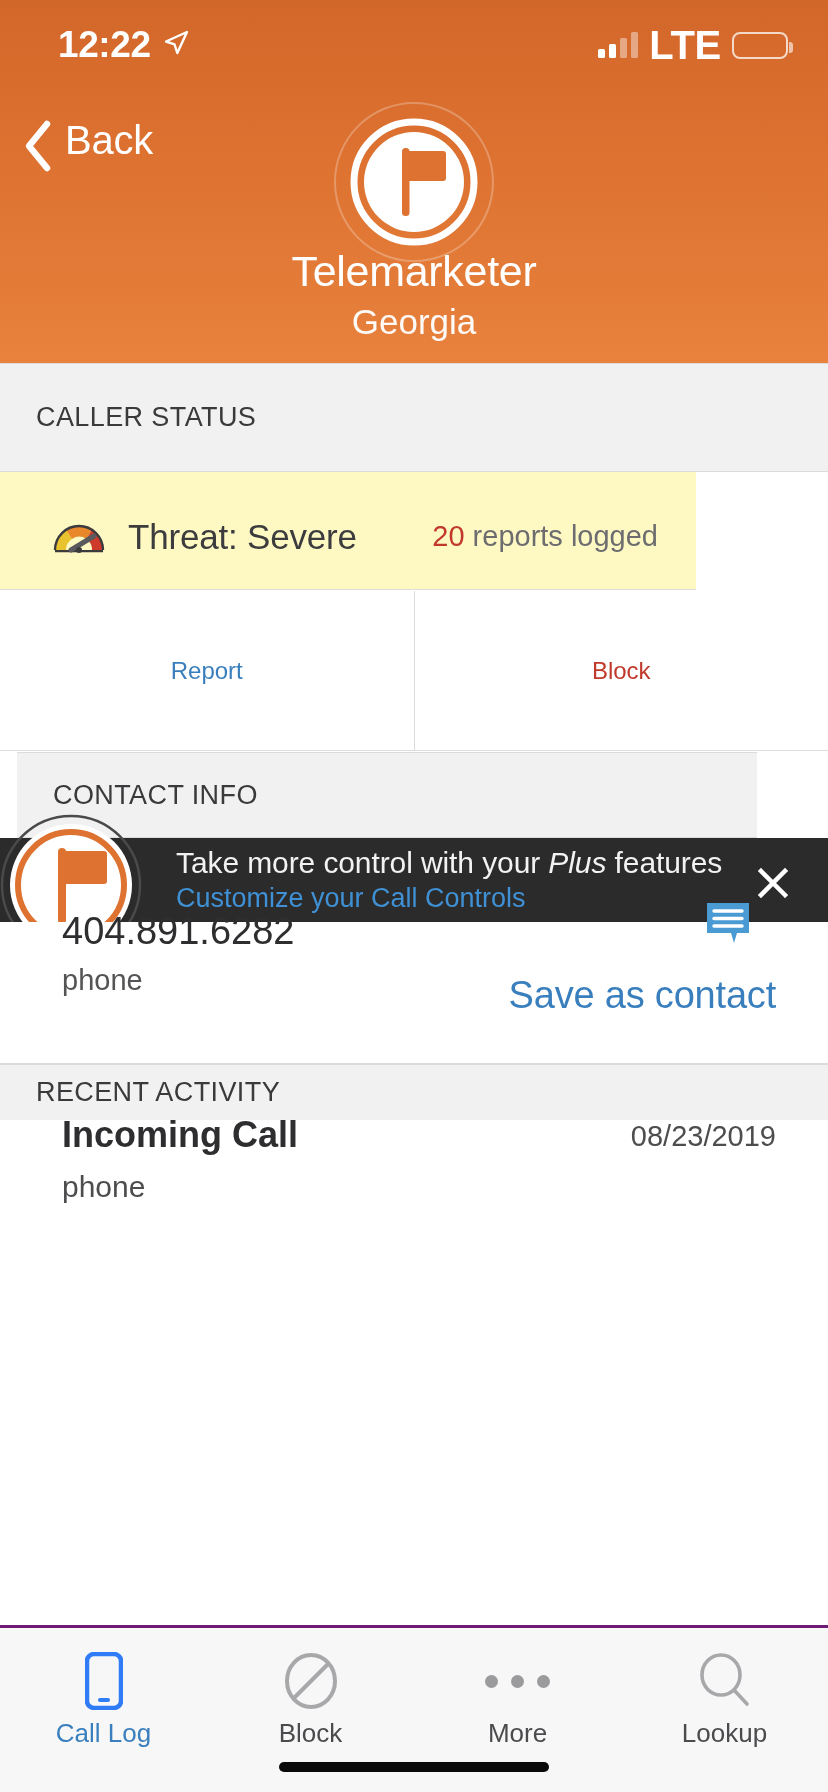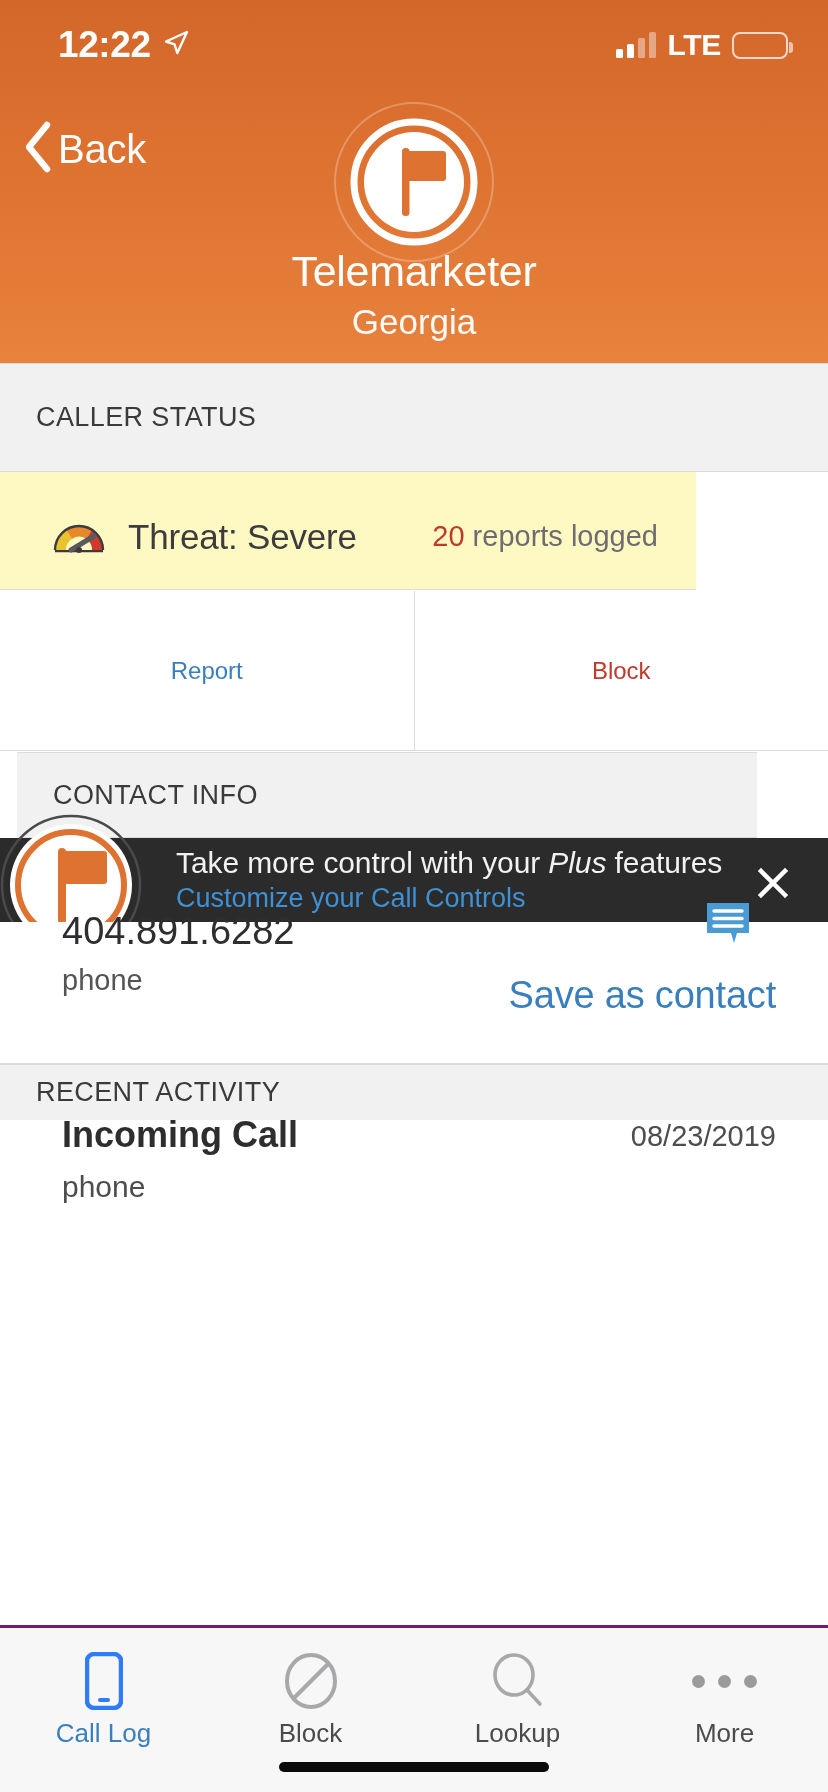--- a/index.html
+++ b/index.html
@@ -26,30 +26,30 @@
   .sb-left { display:flex; align-items:center; gap:12px; }
   .sb-time { font-size:37px; font-weight:600; letter-spacing:-0.4px; }
   .loc-arrow { display:block; }
   .sb-right { display:flex; align-items:center; gap:11px; }
   .sig { display:flex; align-items:flex-end; gap:4px; height:26px; }
   .sig i { display:block; width:7px; border-radius:1.5px; background:#fff; }
   .sig i.b1 { height:9px; }
   .sig i.b2 { height:14px; }
   .sig i.b3 { height:20px; background:rgba(255,255,255,.42); }
   .sig i.b4 { height:26px; background:rgba(255,255,255,.42); }
-  .lte { font-size:30px; font-weight:600; letter-spacing:-0.3px; }
+  .lte { font-size:40px; font-weight:600; letter-spacing:-0.3px; }
   .batt { position:relative; width:56px; height:27px; border:2.5px solid rgba(255,255,255,.75);
           border-radius:8px; padding:2.5px; }
   .batt .fill { width:100%; height:100%; background:#fff; border-radius:4px; }
   .batt .nub { position:absolute; right:-7px; top:8px; width:4px; height:11px;
                background:rgba(255,255,255,.6); border-radius:0 3px 3px 0; }
 
   .back-btn {
     position:absolute; left:18px; top:118px; height:62px;
-    display:flex; align-items:center; gap:0; color:#fff; cursor:pointer;
+    display:flex; align-items:flex-start; gap:7px; color:#fff; cursor:pointer;
   }
   .back-chev { display:block; }
   .back-label { font-size:40px; letter-spacing:-0.2px; }
 
   .avatar-wrap { position:absolute; left:0; top:118px; width:828px; display:flex; justify-content:center; }
   .avatar { position:relative; width:128px; height:128px; }
   .avatar .outer {
     position:absolute; left:-16px; top:-16px; width:160px; height:160px;
     border-radius:50%; border:2px solid rgba(255,255,255,.26);
   }
@@ -304,35 +304,35 @@
         <svg width="54" height="58" viewBox="0 0 54 58">
           <ellipse cx="27" cy="29" rx="24" ry="26" fill="none" stroke="#a8a8ab" stroke-width="4"></ellipse>
           <line x1="10" y1="46" x2="44" y2="12" stroke="#a8a8ab" stroke-width="4"></line>
         </svg>
       </span>
       <span class="lb">Block</span>
     </div>
 
     <div class="tab">
       <span class="ic">
-        <svg width="54" height="58" viewBox="0 0 54 58">
-          <ellipse cx="23" cy="23" rx="19" ry="20" fill="none" stroke="#a8a8ab" stroke-width="3.6"></ellipse>
-          <line x1="36" y1="38" x2="49" y2="52" stroke="#a8a8ab" stroke-width="3.6" stroke-linecap="round"></line>
-        </svg>
-      </span>
-      <span class="lb">Lookup</span>
-    </div>
-
-    <div class="tab">
-      <span class="ic">
         <span class="dots">
             <span></span>
             <span></span>
             <span></span>
           </span>
       </span>
       <span class="lb">More</span>
     </div>
 
+    <div class="tab">
+      <span class="ic">
+        <svg width="54" height="58" viewBox="0 0 54 58">
+          <ellipse cx="23" cy="23" rx="19" ry="20" fill="none" stroke="#a8a8ab" stroke-width="3.6"></ellipse>
+          <line x1="36" y1="38" x2="49" y2="52" stroke="#a8a8ab" stroke-width="3.6" stroke-linecap="round"></line>
+        </svg>
+      </span>
+      <span class="lb">Lookup</span>
+    </div>
+
     <div class="home-indicator"></div>
   </div>
 
 </div>
 
 </body></html>

